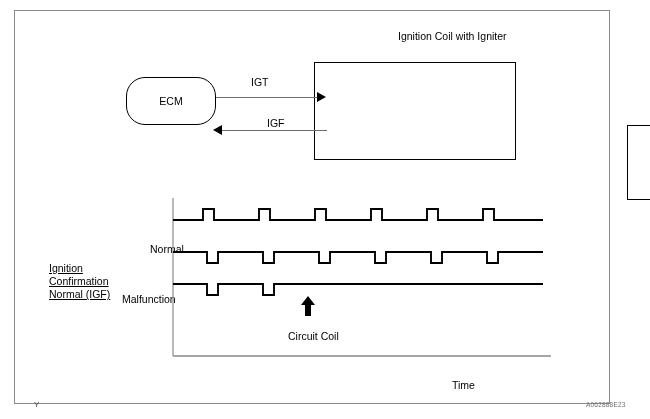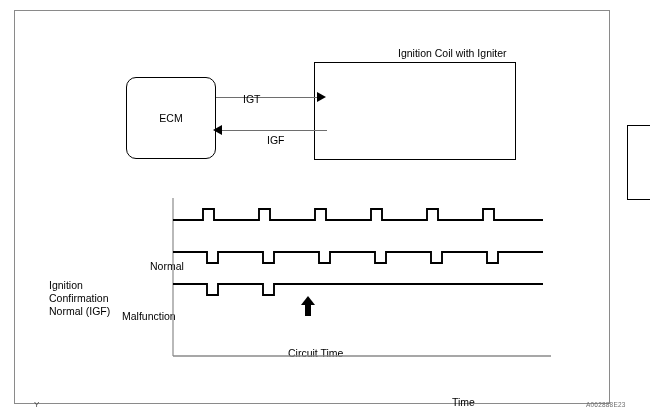--- a/index.html
+++ b/index.html
@@ -27,31 +27,30 @@
     border: 1px solid #8a8a8a;
     box-sizing: border-box;
     background: #ffffff;
   }
   .lbl {
     position: absolute;
     font-size: 10.5px;
     color: #000000;
     white-space: nowrap;
     line-height: 1.15;
-    margin-top: 17px;
   }
   
   #ecm-box {
     position: absolute;
     left: 111px;
     top: 66px;
     width: 90px;
-    height: 82px;
+    height: 48px;
     border: 1.6px solid #000;
-    border-radius: 10px;
+    border-radius: 19px;
     box-sizing: border-box;
     background: #fff;
   }
   #ecm-label {
     position: absolute;
     left: 0; top: 0; right: 0; bottom: 0;
     display: flex; align-items: center; justify-content: center;
     font-size: 10.5px;
   }
   #coil-assembly-box {
@@ -97,21 +96,21 @@
   }
   #igt-arrow {
     position: absolute;
     left: 302px;
     top: 81px;
     width: 0; height: 0;
     border-top: 5px solid transparent;
     border-bottom: 5px solid transparent;
     border-left: 9px solid #000;
   }
-  #igt-label { left: 228px; top: 65px; }
+  #igt-label { left: 236px; top: 65px; }
   
   #igf-line {
     position: absolute;
     left: 201px;
     top: 119px;
     width: 111px;
     height: 1.2px;
     background: #6e6e6e;
   }
   #igf-arrow {
@@ -139,20 +138,21 @@
     left: 0;
     top: 0;
     width: 650px;
     height: 419px;
     pointer-events: none;
   }
   #igt-row-label { left: 34px; top: 203px; }
   #igf-group-label {
     left: 34px; top: 251px;
     line-height: 13px;
+    text-decoration: underline;
   }
   #normal-label { left: 135px; top: 232px; }
   #malfunction-label { left: 107px; top: 282px; }
   #circuit-open-label { left: 273px; top: 319px; }
   #time-label { left: 437px; top: 368px; text-align: right; }
   
   #corner-y {
     position: absolute;
     left: 19px;
     top: 389px;
@@ -200,21 +200,21 @@
     <div id="igf-group-label" class="lbl">
       <div>Ignition</div>
       <div>Confirmation</div>
       <div>Normal (IGF)</div>
     </div>
 
     <div id="normal-label" class="lbl">Normal</div>
 
     <div id="malfunction-label" class="lbl">Malfunction</div>
 
-    <div id="circuit-open-label" class="lbl">Circuit Time</div>
+    <div id="circuit-open-label" class="lbl">Circuit Coil</div>
 
     <div id="time-label" class="lbl">Time</div>
 
     <div id="corner-y">Y</div>
 
     <div id="doc-code">A062888E23</div>
   </div>
 
   <svg id="timing-chart" viewBox="0 0 650 419" xmlns="http://www.w3.org/2000/svg">
     <g id="chart-axes">

